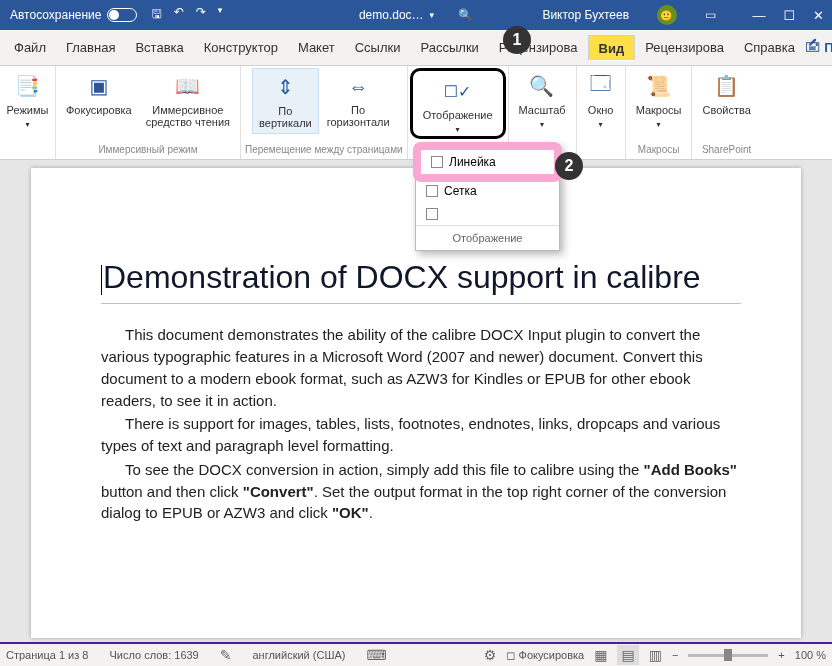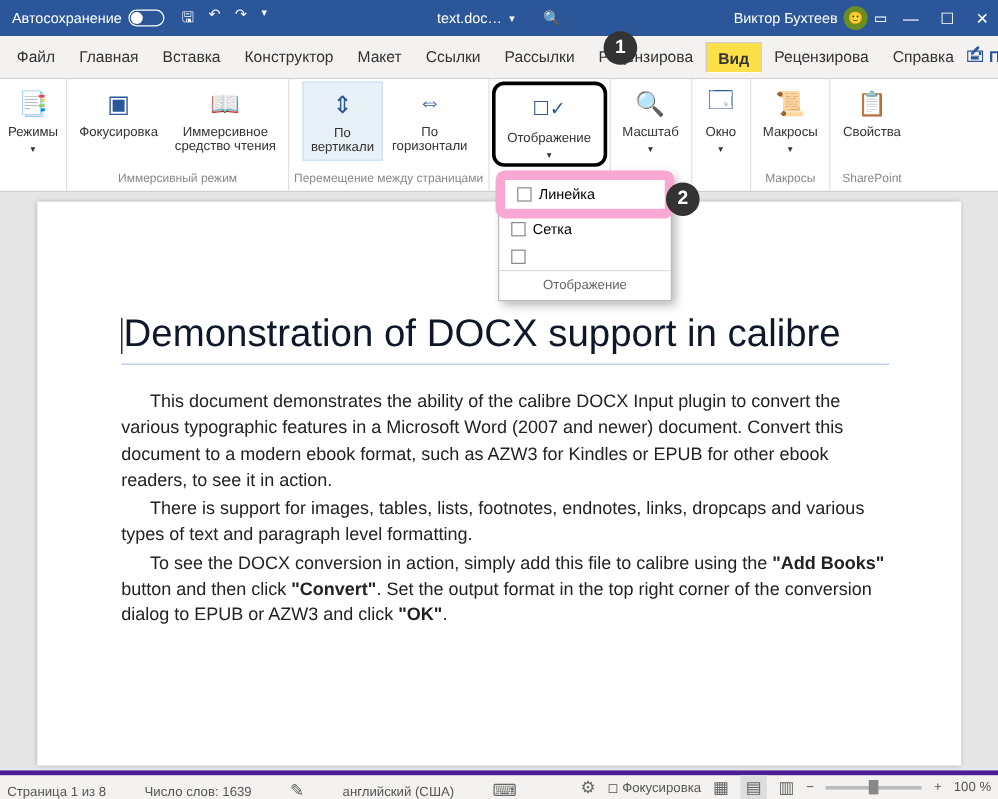--- a/index.html
+++ b/index.html
@@ -4,21 +4,21 @@
 <style>
 *{box-sizing:border-box;margin:0;padding:0;font-family:"Segoe UI",Arial,sans-serif}
 body{width:832px;height:666px;background:#fff;overflow:hidden;position:relative}
 .titlebar{height:30px;background:#2b579a;color:#fff;display:flex;align-items:center;font-size:12px;padding:0 4px;position:relative}
 .autosave{display:flex;align-items:center;gap:6px;margin-left:6px}
 .toggle{width:30px;height:14px;border:1px solid #fff;border-radius:8px;position:relative}
 .toggle::after{content:"";width:10px;height:10px;background:#fff;border-radius:50%;position:absolute;left:1px;top:1px}
 .title-icons{display:flex;gap:12px;margin-left:14px}
 .doc-title{position:absolute;left:50%;transform:translateX(-50%);display:flex;align-items:center;gap:6px}
 .doc-title .chev{font-size:9px}
-.user-area{margin-left:auto;display:flex;align-items:center;gap:5px;margin-right:4px}
+.user-area{margin-left:auto;display:flex;align-items:center;gap:28px;margin-right:4px}
 .avatar{width:20px;height:20px;border-radius:50%;background:#6b8e23;display:flex;align-items:center;justify-content:center;color:#fff;font-size:10px}
 .win-controls{display:flex;gap:18px;margin-left:8px;font-size:13px}
 .tabs{height:36px;background:#f3f2f1;border-bottom:1px solid #d0d0d0;display:flex;align-items:center;font-size:13px;color:#333;padding-left:4px}
 .tab{padding:0 10px;height:26px;display:flex;align-items:center;cursor:pointer}
 .tab.active{background:#fde047;border:1px solid #d0d0d0;border-bottom:1px solid #fff;font-weight:600;margin-bottom:-1px}
 .share{margin-left:auto;margin-right:8px;color:#2b579a;font-weight:600;display:flex;align-items:center;gap:4px}
 .ribbon{height:94px;background:#fff;border-bottom:1px solid #d0d0d0;display:flex}
 .group{border-right:1px solid #e0e0e0;display:flex;flex-direction:column;align-items:center;justify-content:flex-end;padding:2px 4px;font-size:11px;color:#555}
 .group-label{font-size:10px;color:#888;margin-top:2px;padding-bottom:2px}
 .group-items{display:flex;flex:1;align-items:flex-start;gap:2px}
@@ -29,21 +29,21 @@
 .dropdown{position:absolute;left:415px;top:144px;width:145px;background:#fff;border:1px solid #bbb;box-shadow:3px 3px 8px rgba(0,0,0,.3);font-size:12px;z-index:5}
 .dd-item{display:flex;align-items:center;gap:6px;padding:5px 10px;cursor:pointer}
 .dd-check{width:12px;height:12px;border:1px solid #888}
 .dd-footer{text-align:center;padding:6px;border-top:1px solid #ddd;color:#666;font-size:11px}
 .dd-first-wrap{border:8px solid #f9a8d4;border-radius:8px;margin:-3px}
 .doc-area{background:#e6e6e6;height:486px;padding:8px;overflow:hidden}
 .page{background:#fff;width:770px;height:100%;margin:0 auto;box-shadow:0 0 4px rgba(0,0,0,.3);padding:90px 60px 20px 70px}
 .doc-title-h{font-size:32px;color:#0f172a;font-family:Calibri,Arial,sans-serif;border-bottom:1px solid #b0c4de;padding-bottom:6px;margin-bottom:20px;font-weight:400;line-height:1.2}
 .doc-body{font-size:15px;color:#222;line-height:1.45}
 .doc-body p{text-indent:24px;margin-bottom:2px}
-.statusbar{position:absolute;bottom:0;left:0;right:0;height:24px;background:#f3f2f1;border-top:4px solid #4c1d95;display:flex;align-items:flex-end;font-size:11px;color:#555;padding:0 6px;gap:32px}
+.statusbar{position:absolute;bottom:0;left:0;right:0;height:24px;background:#f3f2f1;border-top:2px solid #4c1d95;display:flex;align-items:center;font-size:11px;color:#555;padding:0 6px;gap:21px}
 .status-right{margin-left:auto;display:flex;align-items:center;gap:10px}
 .slider{width:80px;height:3px;background:#bbb;position:relative}
 .slider::after{content:"";width:8px;height:12px;background:#888;position:absolute;left:50%;top:-5px;transform:translateX(-50%)}
 .small-icon{font-size:14px;color:#666}
 .cursor-line{display:inline-block;width:1px;height:30px;background:#000;vertical-align:middle;margin-right:1px}
 .vert-active{border:1px solid #c9dff0;background:#e8f0f8}
 </style>
 </head>
 <body>
 
@@ -52,21 +52,21 @@
     <span>Автосохранение</span>
     <span class="toggle"></span>
   </div>
   <div class="title-icons">
     <span>🖫</span>
     <span>↶</span>
     <span>↷</span>
     <span style="font-size:9px">▾</span>
   </div>
   <div class="doc-title">
-    <span>text.doc…</span>
+    <span>demo.doc…</span>
     <span class="chev">▾</span>
     <span style="margin-left:18px">🔍</span>
   </div>
   <div class="user-area">
     <span>Виктор Бухтеев</span>
     <span class="avatar">🙂</span>
     <span>▭</span>
     <div class="win-controls">
       <span>—</span>
       <span>☐</span>

